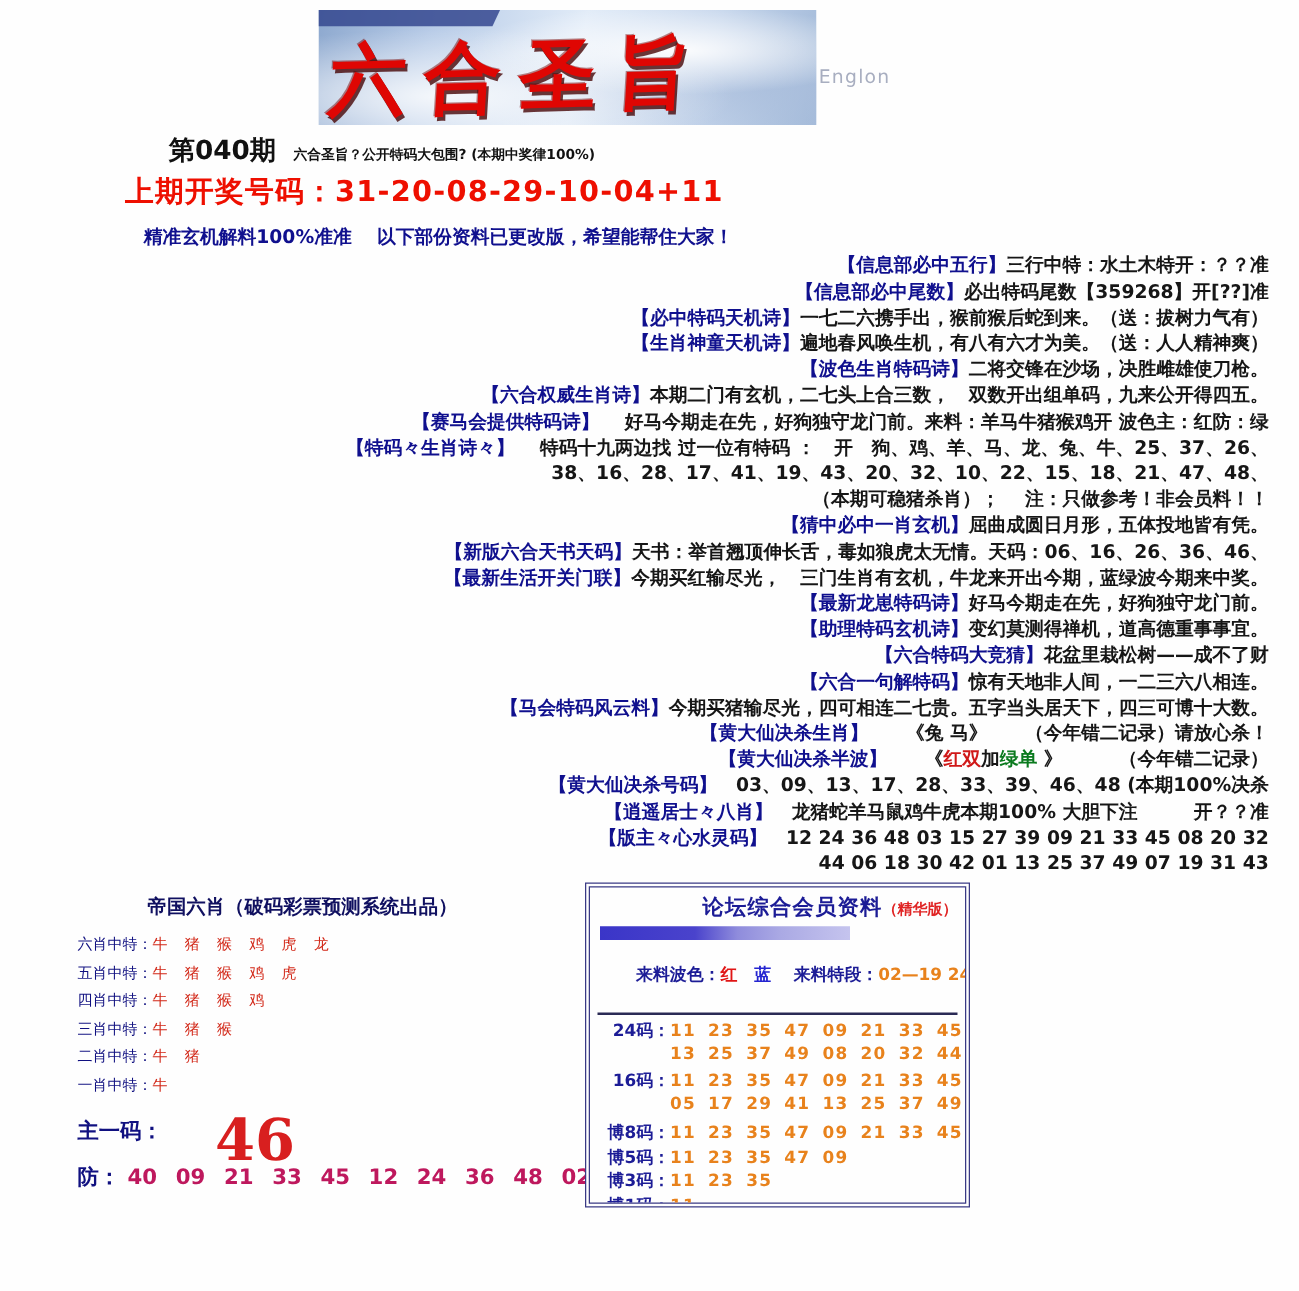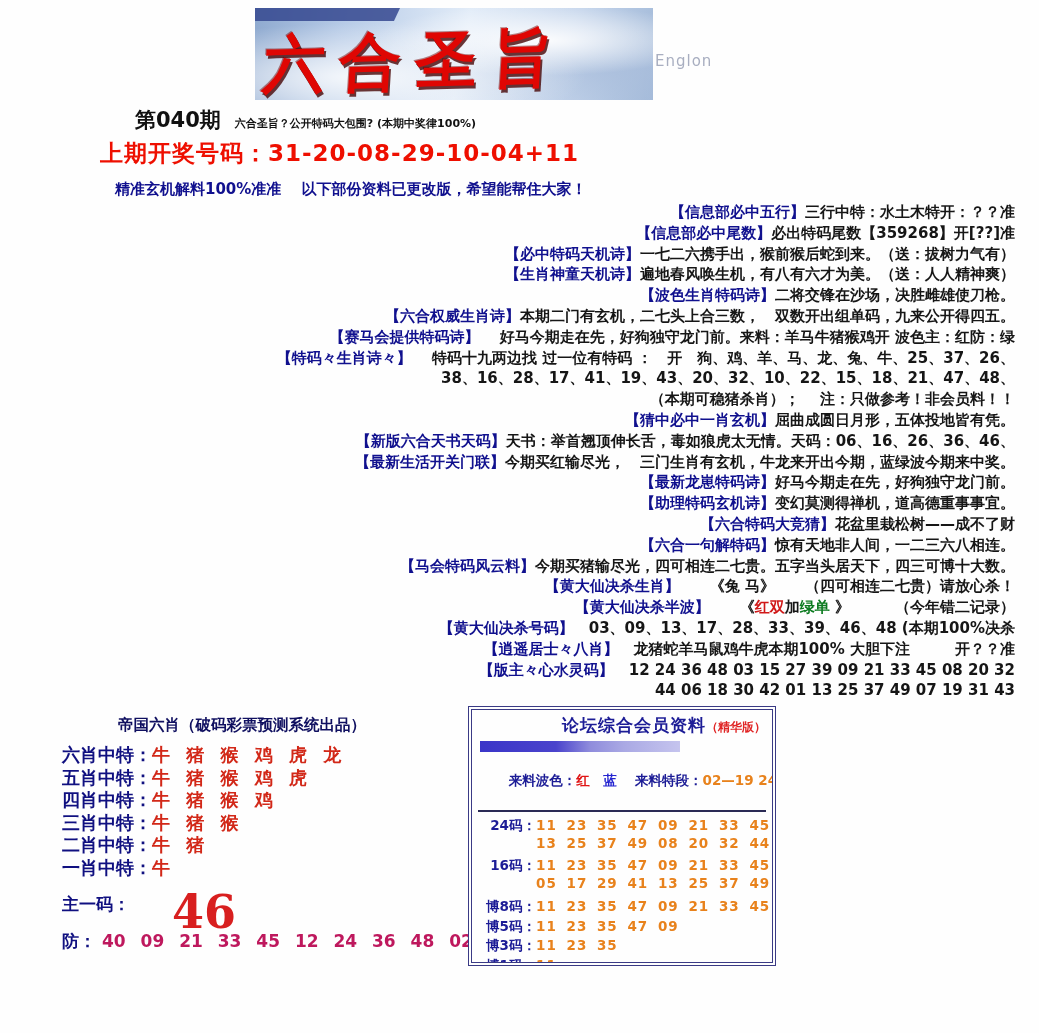--- a/index.html
+++ b/index.html
@@ -50,21 +50,21 @@
   .text-row{
     white-space:pre-wrap;font-size:15px;font-weight:bold;color:#161616;
     line-height:20.8px;min-height:20.8px;
   }
   .row-label{color:#10108e;display:inline-block;width:176px;vertical-align:top;}
   .seg-red{color:#d01818;}
   .seg-green{color:#0a7a1e;}
   
   .empire{position:absolute;left:62px;top:715px;width:380px;}
   .empire-title{font-size:15.5px;font-weight:bold;color:#101060;margin-left:56px;margin-bottom:8px;}
-  .empire-line{font-size:18px;font-weight:bold;line-height:22.5px;white-space:pre;}
+  .empire-line{font-size:12px;font-weight:normal;line-height:22.5px;white-space:pre;}
   .empire-line .lab{color:#101080;}
   .empire-line .val{color:#d22818;letter-spacing:5px;}
   .main-code-line{position:absolute;left:62px;top:885px;white-space:nowrap;}
   .main-code-label{font-size:17px;font-weight:bold;color:#101080;vertical-align:18px;}
   .main-code-value{
     font-family:"DejaVu Serif","Liberation Serif",serif;
     font-size:46px;font-weight:bold;color:#d81f1f;margin-left:42px;
   }
   .guard-line{position:absolute;left:62px;top:930px;white-space:nowrap;}
   .guard-label{font-size:17px;font-weight:bold;color:#101080;}
@@ -123,21 +123,21 @@
     <div class="text-row"><span>　　　　38、16、28、17、41、19、43、20、32、10、22、15、18、21、47、48、</span></div>
     <div class="text-row"><span>　　　　（本期可稳猪杀肖）；　 注：只做参考！非会员料！！</span></div>
     <div class="text-row"><span class="row-label">【猜中必中一肖玄机】</span><span>屈曲成圆日月形，五体投地皆有凭。</span></div>
     <div class="text-row"><span class="row-label">【新版六合天书天码】</span><span>天书：举首翘顶伸长舌，毒如狼虎太无情。天码：06、16、26、36、46、</span></div>
     <div class="text-row"><span class="row-label">【最新生活开关门联】</span><span>今期买红输尽光，　三门生肖有玄机，牛龙来开出今期，蓝绿波今期来中奖。</span></div>
     <div class="text-row"><span class="row-label">【最新龙崽特码诗】</span><span>好马今期走在先，好狗独守龙门前。</span></div>
     <div class="text-row"><span class="row-label">【助理特码玄机诗】</span><span>变幻莫测得禅机，道高德重事事宜。</span></div>
     <div class="text-row"><span class="row-label">【六合特码大竞猜】</span><span>花盆里栽松树——成不了财</span></div>
     <div class="text-row"><span class="row-label">【六合一句解特码】</span><span>惊有天地非人间，一二三六八相连。</span></div>
     <div class="text-row"><span class="row-label">【马会特码风云料】</span><span>今期买猪输尽光，四可相连二七贵。五字当头居天下，四三可博十大数。</span></div>
-    <div class="text-row"><span class="row-label">【黄大仙决杀生肖】</span><span>　　《兔 马》　　（四可相连二七贵）请放心杀！</span></div>
+    <div class="text-row"><span class="row-label">【黄大仙决杀生肖】</span><span>　　《兔 马》　　（今年错二记录）请放心杀！</span></div>
     <div class="text-row"><span class="row-label">【黄大仙决杀半波】</span><span>　　《</span><span class="seg-red">红双</span><span>加</span><span class="seg-green">绿单</span><span> 》　　　（今年错二记录）</span></div>
     <div class="text-row"><span class="row-label">【黄大仙决杀号码】</span><span>　03、09、13、17、28、33、39、46、48 (本期100%决杀</span></div>
     <div class="text-row"><span class="row-label">【逍遥居士々八肖】</span><span>　龙猪蛇羊马鼠鸡牛虎本期100% 大胆下注　　　开？？准</span></div>
     <div class="text-row"><span class="row-label">【版主々心水灵码】</span><span>　12 24 36 48 03 15 27 39 09 21 33 45 08 20 32</span></div>
     <div class="text-row"><span>　　　　　　　　　　44 06 18 30 42 01 13 25 37 49 07 19 31 43</span></div>
   </div>
 
 <div class="empire">
   <div class="empire-title">帝国六肖（破码彩票预测系统出品）</div>
   <div id="empire-lines">

